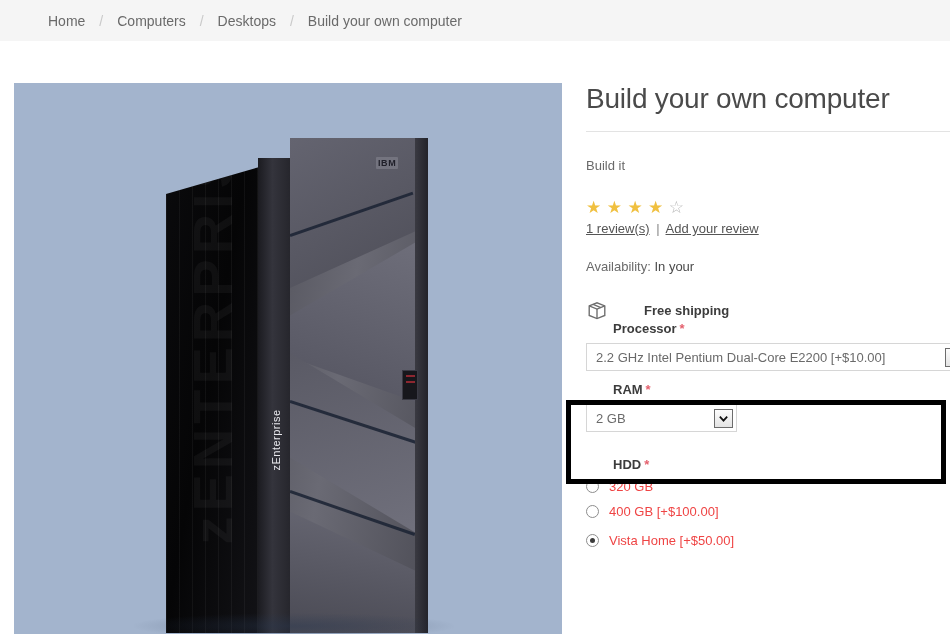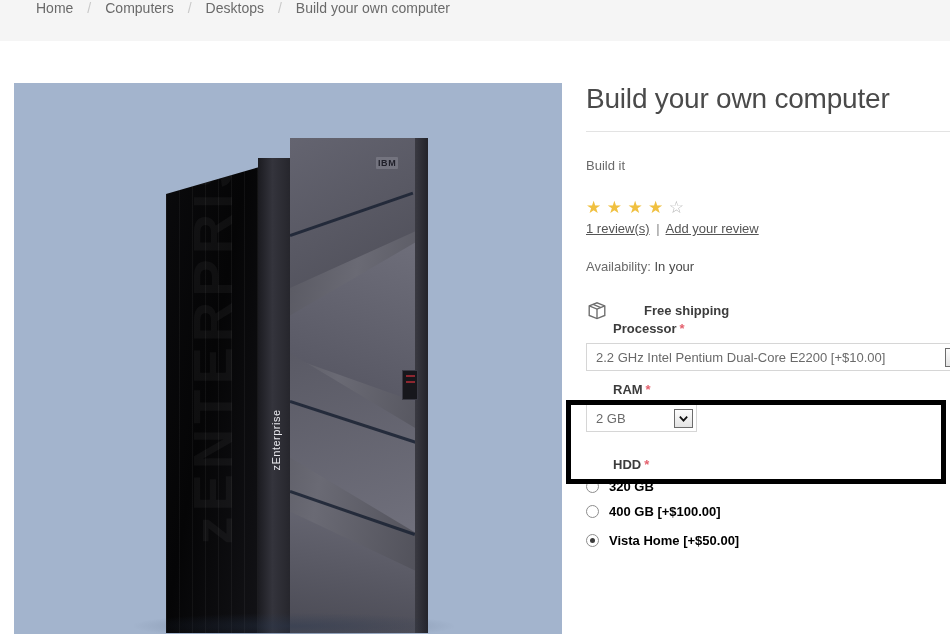--- a/index.html
+++ b/index.html
@@ -13,22 +13,22 @@
     font-family: "Liberation Sans", sans-serif;
     color: #4a4a4a;
   }
 
   
   .breadcrumb-bar {
     width: 950px;
     height: 41px;
     background: #f5f5f5;
     display: flex;
-    align-items: flex-start;
-    padding-left: 36px;
+    align-items: center;
+    padding-left: 48px;
   }
   .crumb {
     font-size: 14px;
     color: #6a6a6a;
     text-decoration: none;
     white-space: nowrap;
   }
   .crumb-sep {
     font-size: 14px;
     color: #c9c9c9;
@@ -277,21 +277,21 @@
     width: 19px; height: 19px;
     margin-left: 6px;
     flex: 0 0 auto;
     background: linear-gradient(180deg,#fdfdfd,#e4e4e4);
     border: 1px solid #6c6c6c;
     display: flex; align-items: center; justify-content: center;
   }
   .wsel-arrow svg { display: block; }
 
   .select-processor { width: 382px; margin-bottom: 0; }
-  .select-ram { width: 111px; margin-bottom: 11px; }
+  .select-ram { width: 151px; margin-bottom: 11px; }
 
   .radio-row {
     display: flex;
     align-items: center;
     margin-bottom: 10px;
   }
   .radio {
     width: 13px; height: 13px;
     border-radius: 50%;
     border: 1px solid #8d8d8d;
@@ -301,21 +301,21 @@
     position: relative;
   }
   .radio.on::after {
     content: "";
     position: absolute;
     left: 3px; top: 3px;
     width: 5px; height: 5px;
     border-radius: 50%;
     background: #3c3c3c;
   }
-  .radio-label { font-size: 13px; color: #000000; font-weight: bold; }
+  .radio-label { font-size: 13px; color: #ef4444; }
 
   
   .highlight-frame {
     position: absolute;
     left: 566px;
     top: 359px;
     width: 380px;
     height: 84px;
     border: 5px solid #000000;
     pointer-events: none;

